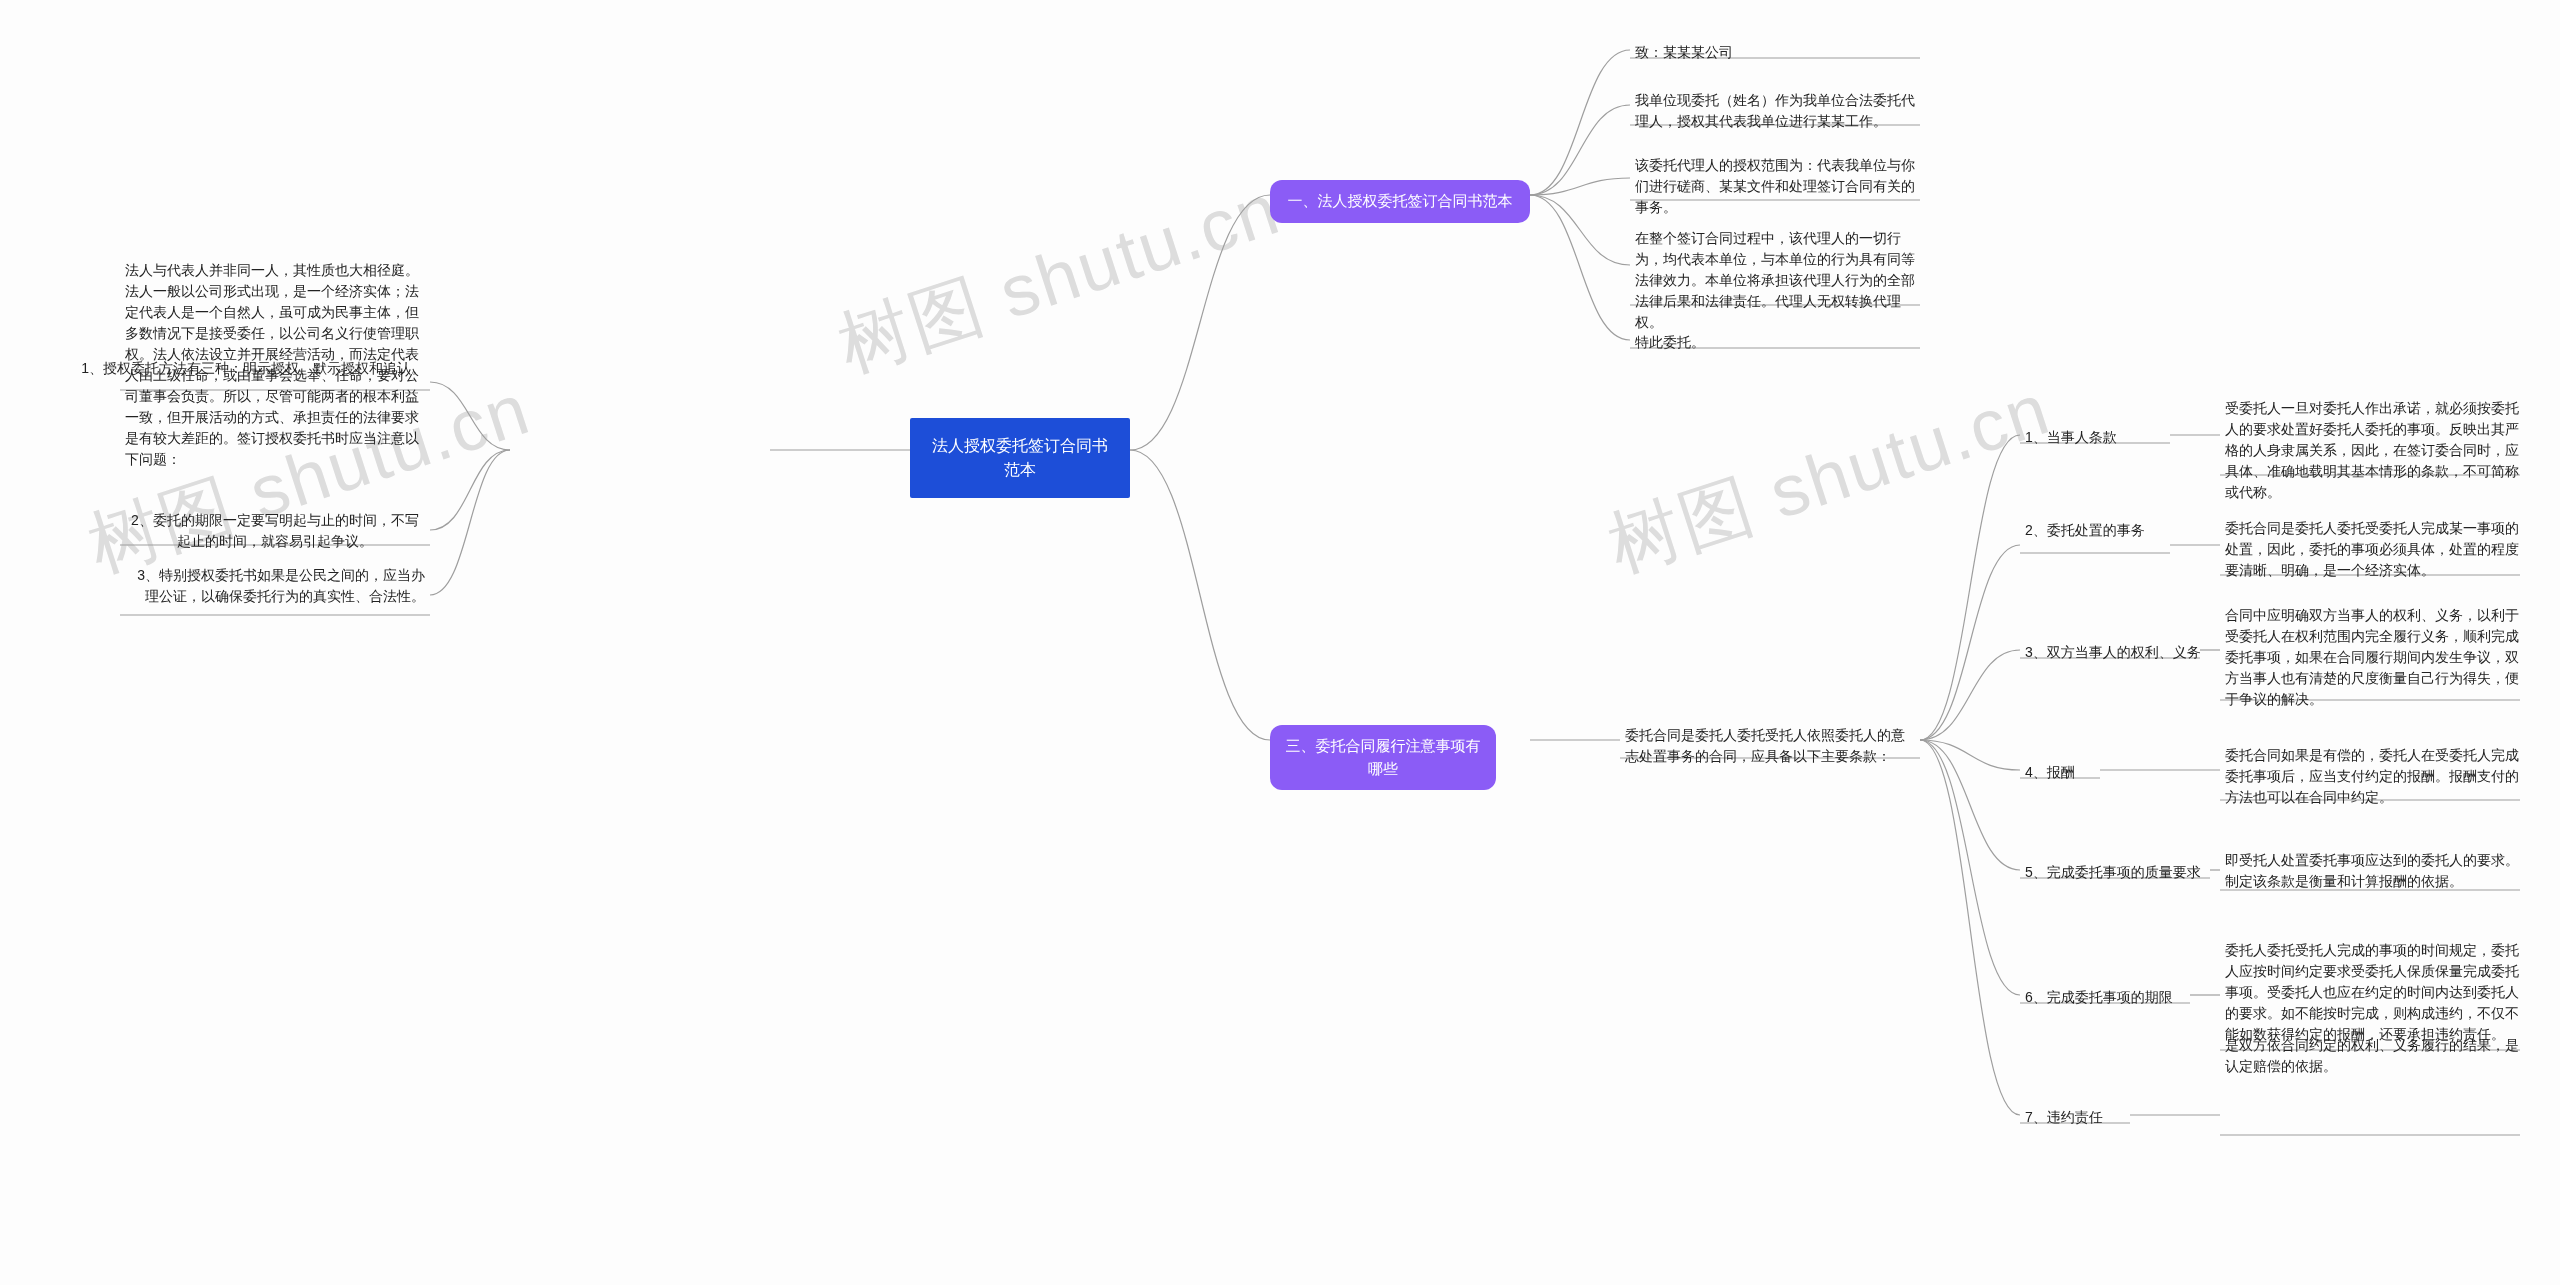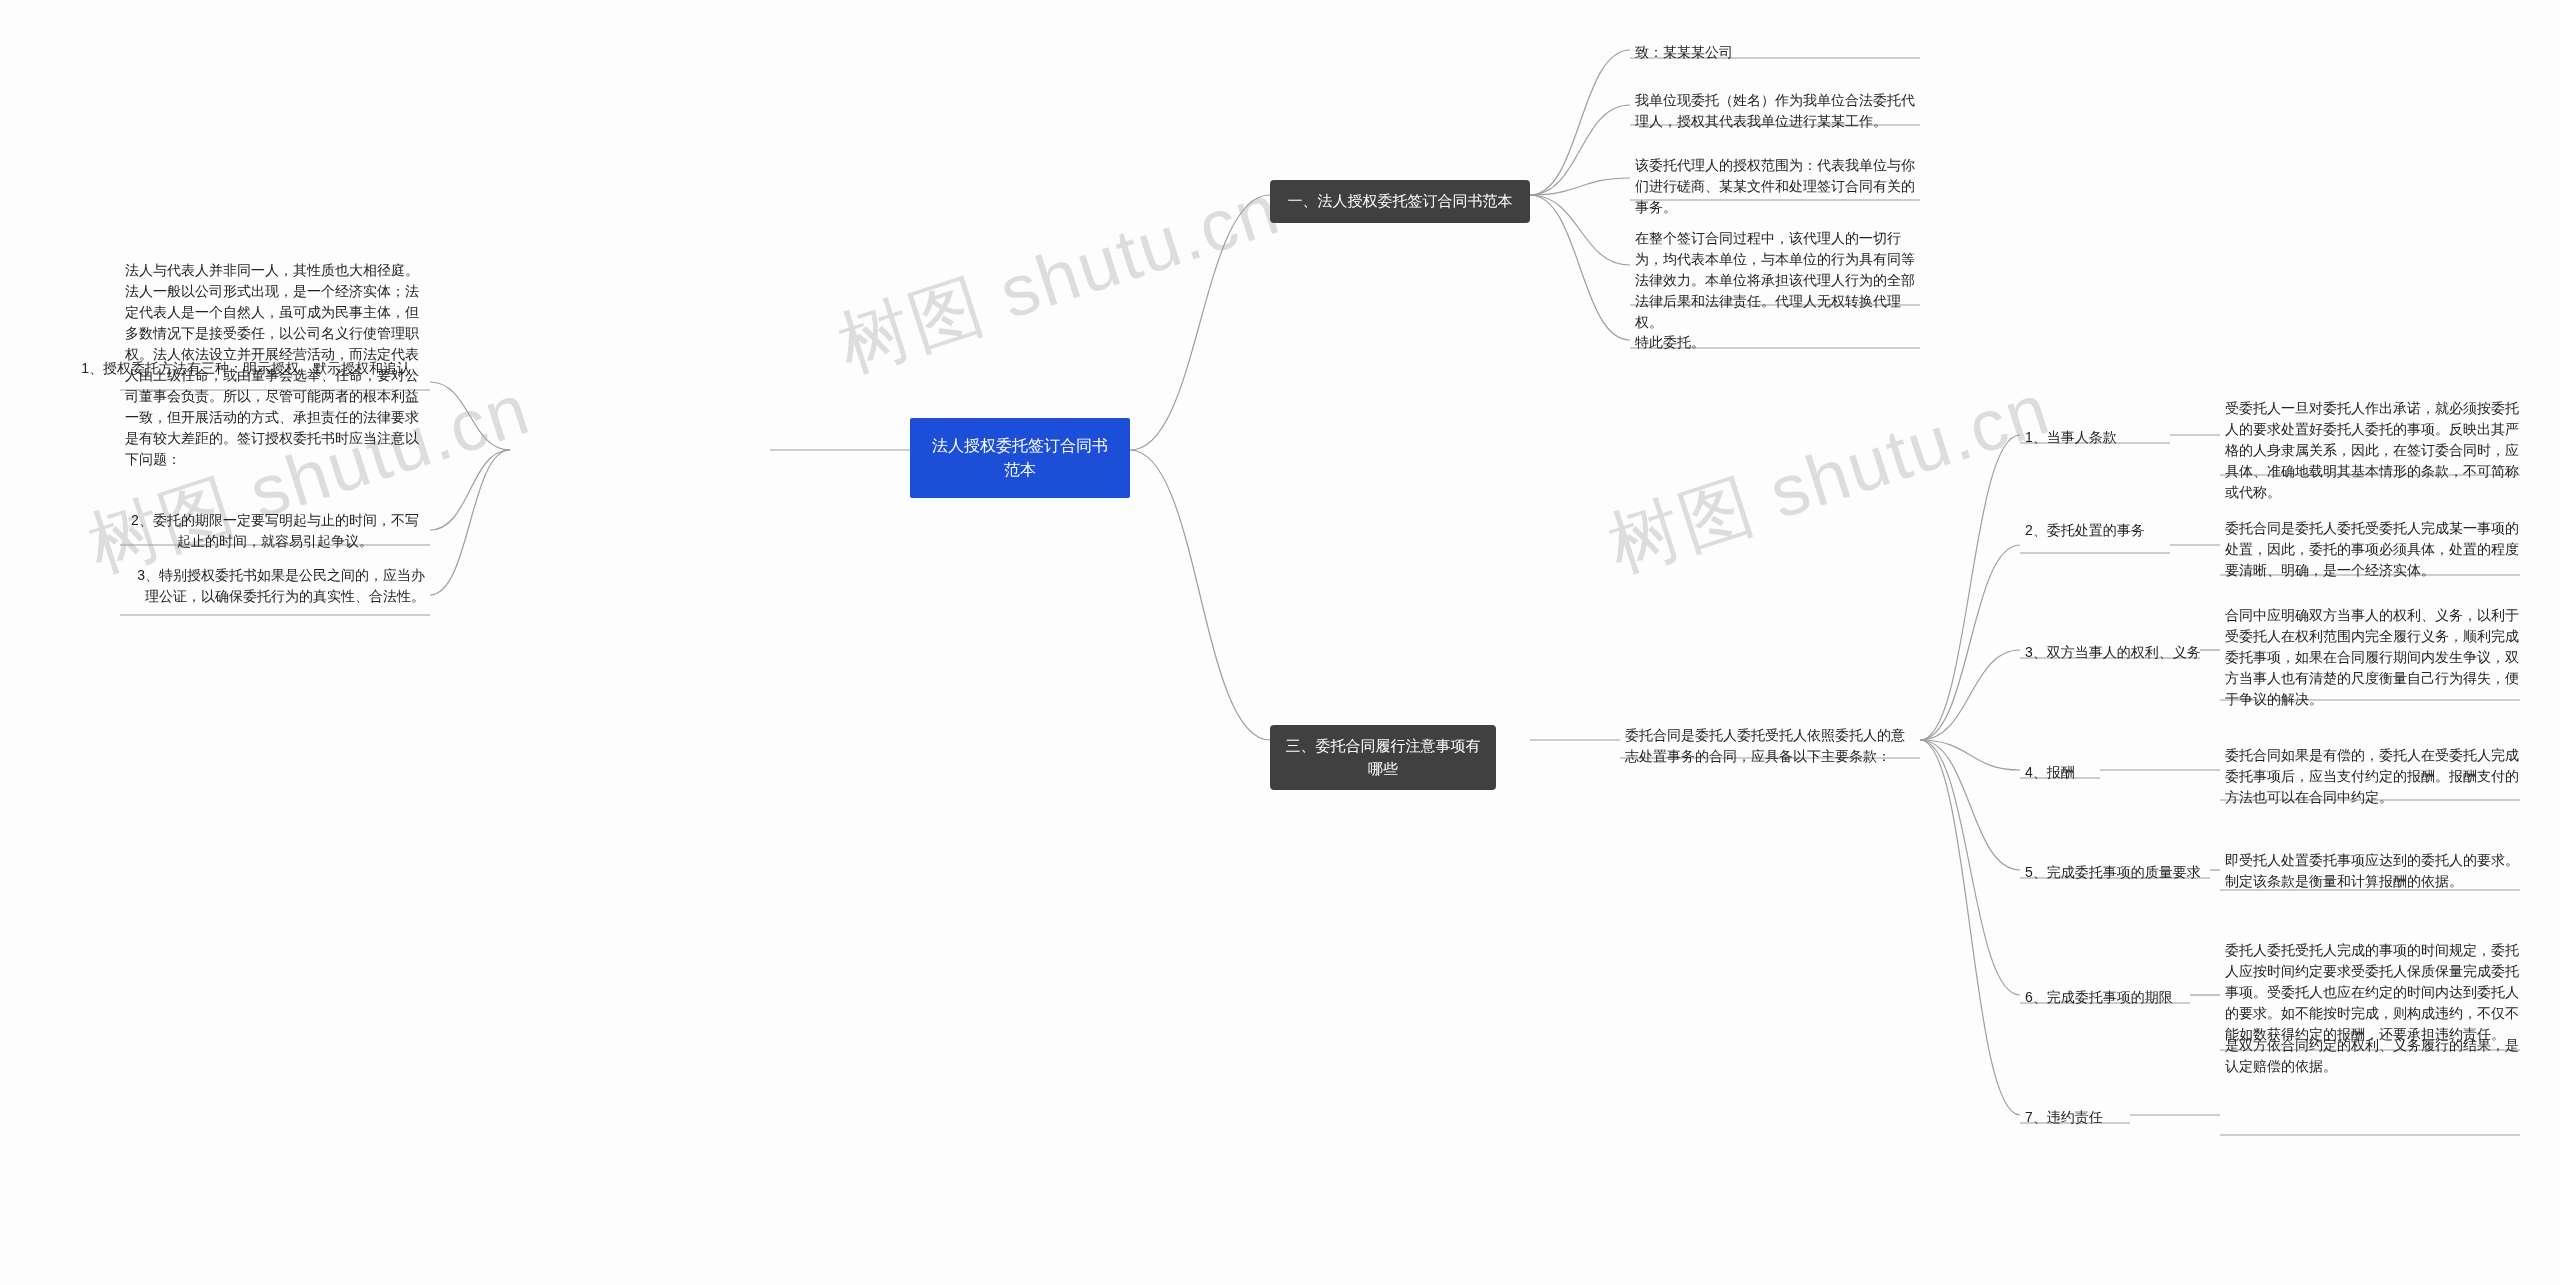--- a/index.html
+++ b/index.html
@@ -34,24 +34,24 @@
   .root {
     background: #1d4ed8;
     color: #fff;
     padding: 16px 20px;
     text-align: center;
     width: 220px;
     border-radius: 2px;
     font-size: 16px;
   }
   .lvl1 {
-    background: #404040;
+    background: #8b5cf6;
     color: #fff;
     padding: 10px 14px;
-    border-radius: 4px;
+    border-radius: 12px;
     width: 260px;
     text-align: center;
     font-size: 15px;
   }
   .leaf {
     width: 290px;
     font-size: 14px;
     color: #222;
     padding: 0;
   }

